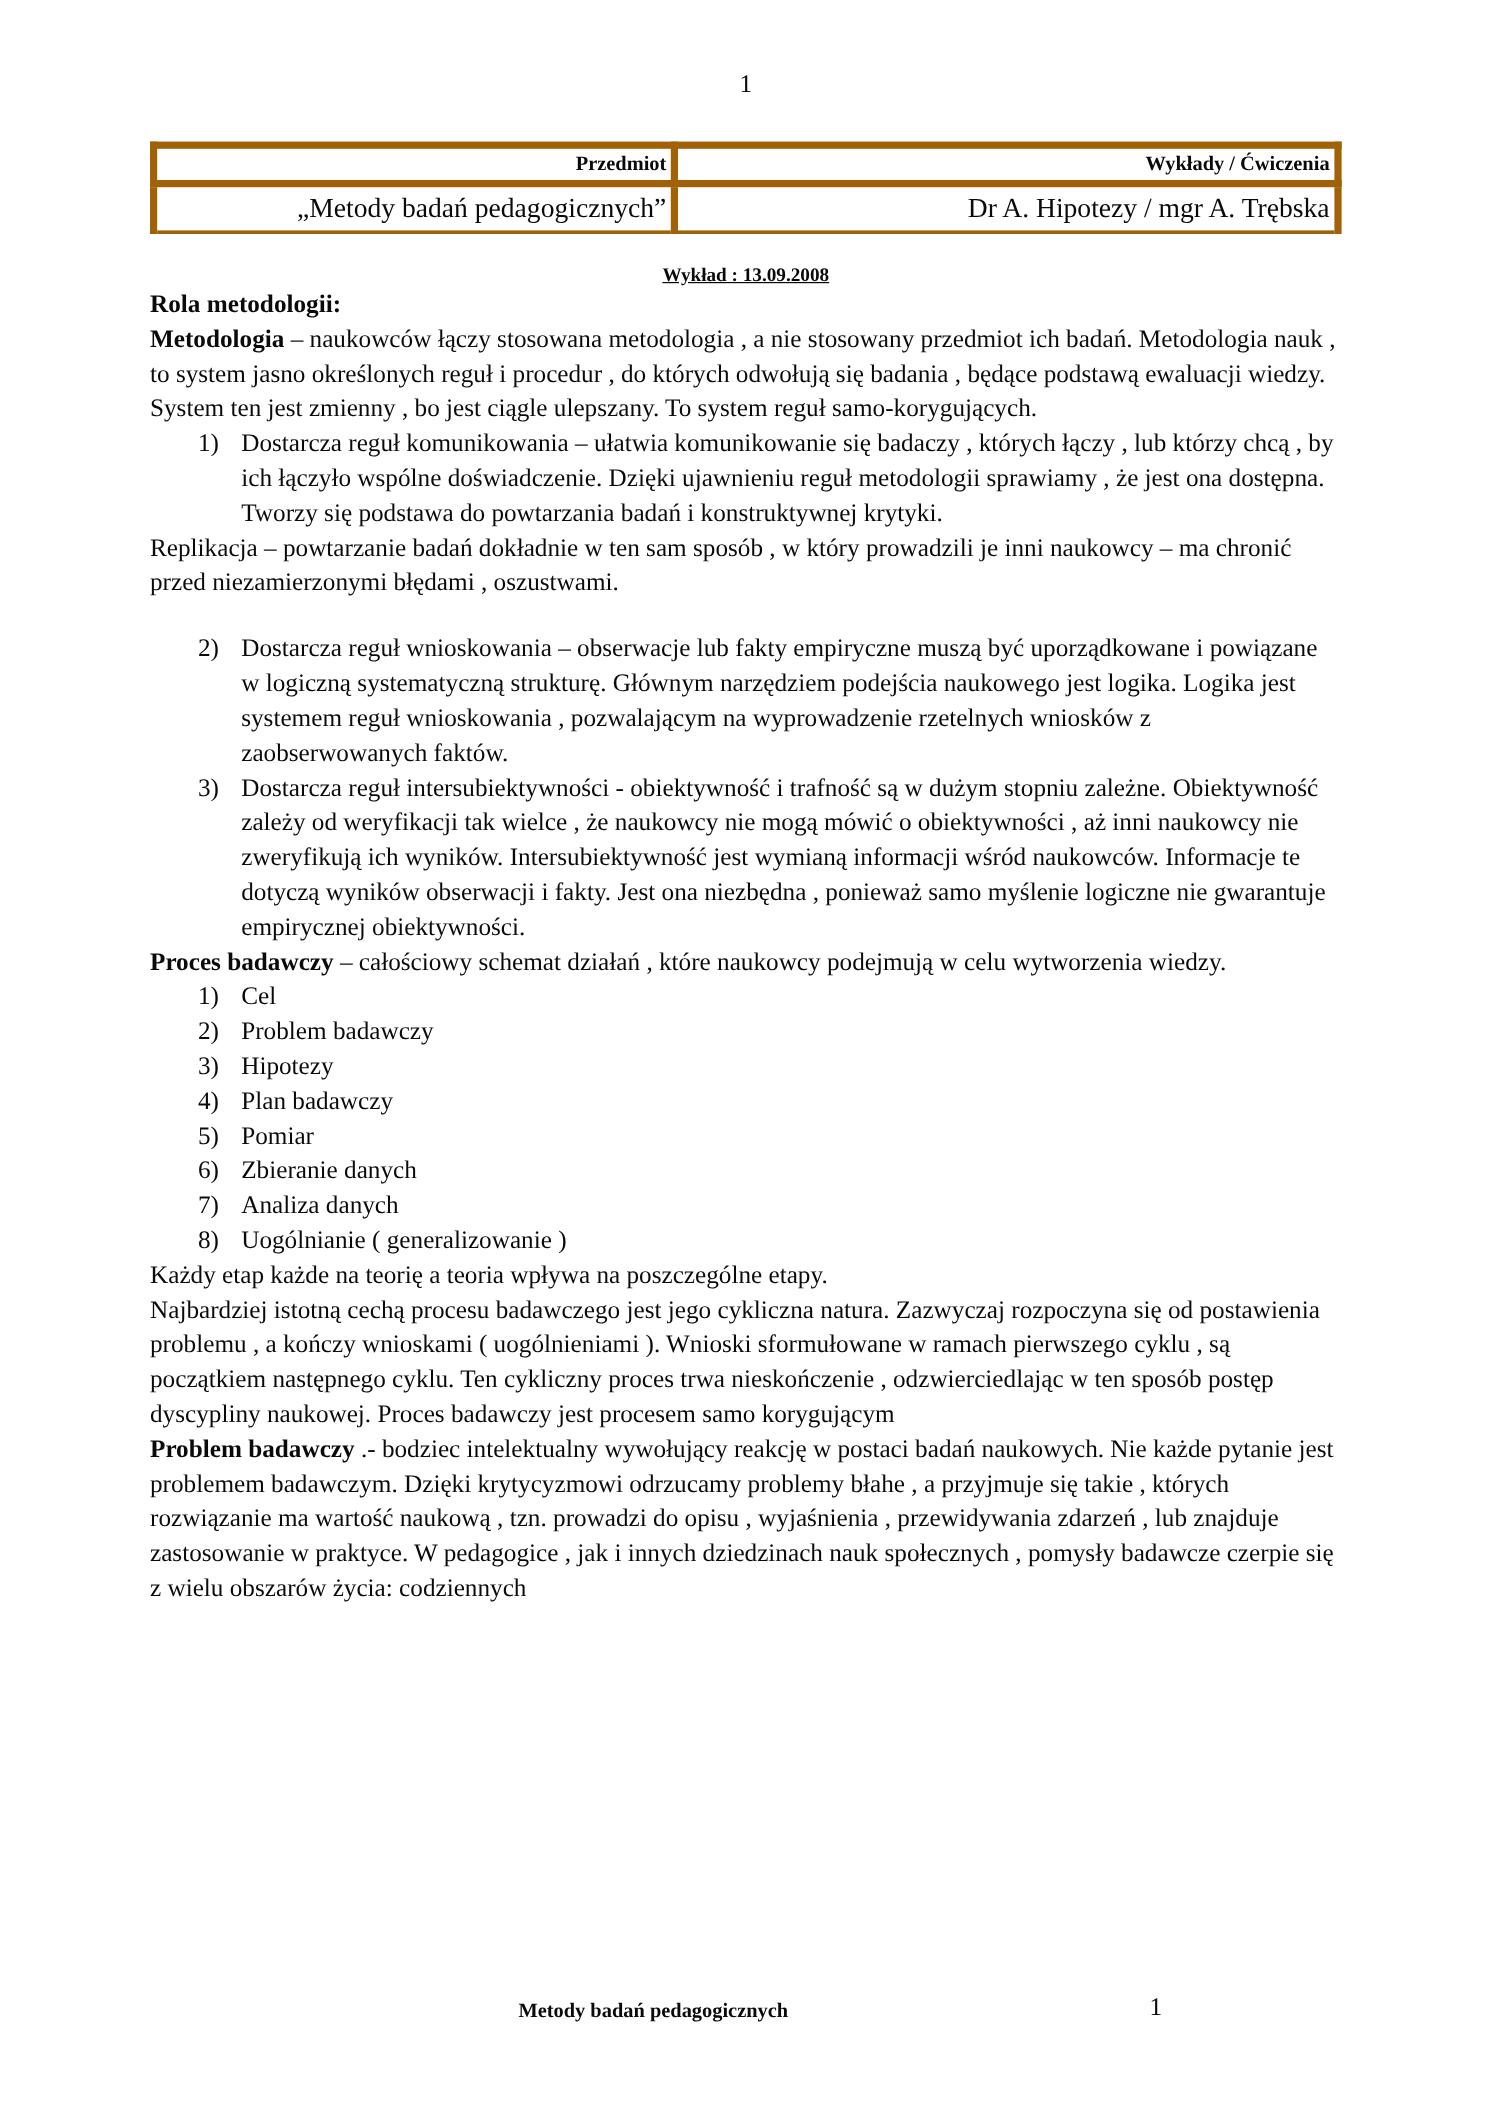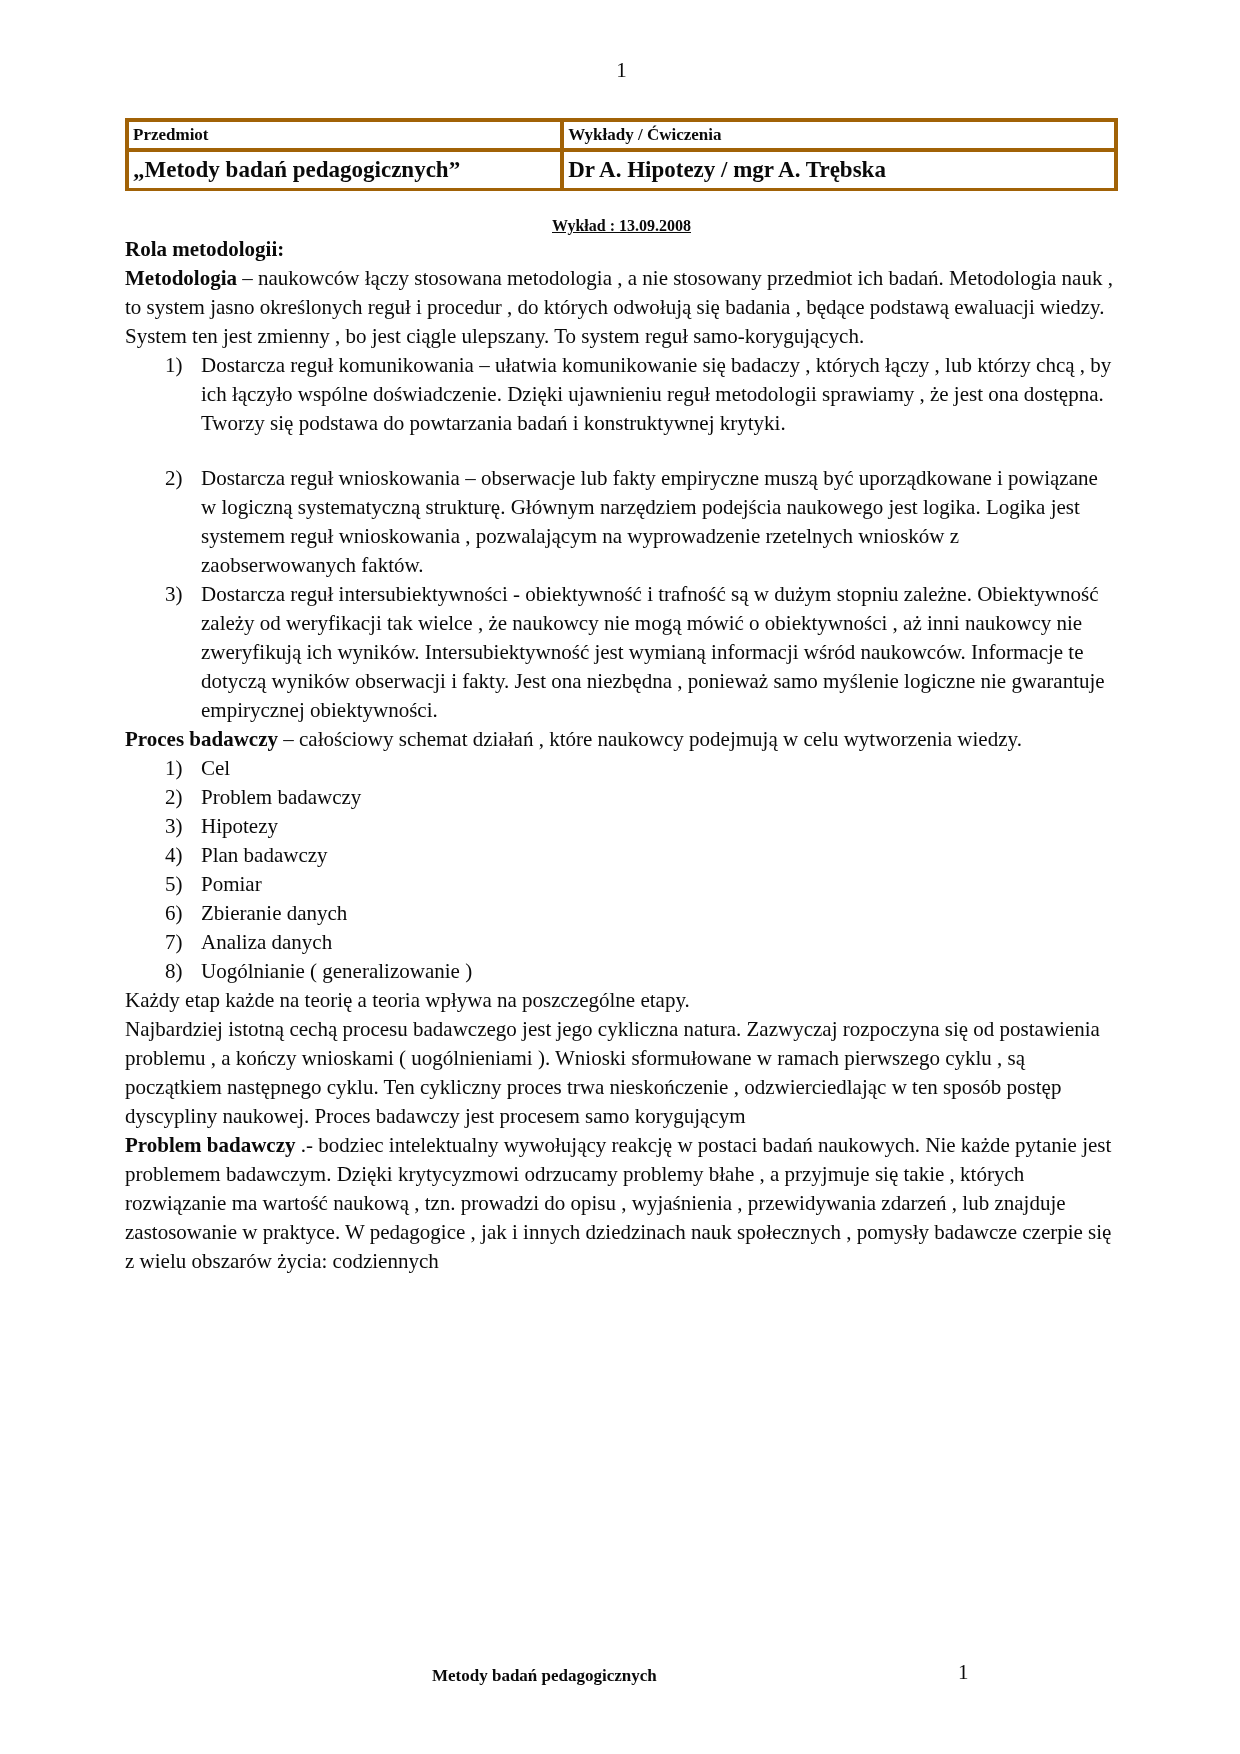--- a/index.html
+++ b/index.html
@@ -8,24 +8,24 @@
     font-family:"Liberation Serif", "DejaVu Serif", serif;
     -webkit-font-smoothing:antialiased;
   }
   .page { position:relative; width:1240px; height:1754px; overflow:hidden; }
   .content { position:absolute; left:125px; top:58px; width:993px; }
 
   .top-num { text-align:center; font-size:21px; line-height:24px; margin:0 0 36px 0; }
 
   table.head-table { width:100%; border-collapse:collapse; table-layout:fixed; }
   table.head-table th, table.head-table td {
-    border:4px solid #a16207; text-align:left; vertical-align:middle; padding:1px 4px;
+    border:6px solid #a16207; text-align:right; vertical-align:middle; padding:1px 4px;
   }
   table.head-table th { font-size:17px; font-weight:bold; height:24px; }
-  table.head-table td { font-size:23px; font-weight:bold; height:34px; border-bottom-width:3px;margin-top:11px; }
+  table.head-table td { font-size:23px; font-weight:normal; height:34px; border-bottom-width:3px;margin-top:11px; }
   col.c1 { width:44%; } col.c2 { width:56%; }
 
   .wyklad {
     margin:26px 0 0 0; font-size:16px; font-weight:bold; text-decoration:underline;text-align:center;
   }
 
   p.body, .li { font-size:21px; line-height:29px; margin:0; }
   p.body b { font-weight:bold; }
 
   .m-para    { margin-top:35px; }
@@ -76,20 +76,21 @@
     <div class="wyklad">Wykład : 13.09.2008</div>
 
     <p class="body m-section"><b>Rola metodologii:</b></p>
 
     <p class="body m-para"><b>Metodologia</b><span> – naukowców łączy stosowana metodologia , a nie stosowany przedmiot ich badań. Metodologia nauk , to system jasno określonych reguł i procedur , do których odwołują się badania , będące podstawą ewaluacji wiedzy. System ten jest zmienny , bo jest ciągle ulepszany. To system reguł samo-korygujących.</span></p>
 
     <div class="li">
       <span class="num">1)</span>
       <span class="txt">Dostarcza reguł komunikowania – ułatwia komunikowanie się badaczy , których łączy , lub którzy chcą , by ich łączyło wspólne doświadczenie. Dzięki ujawnieniu reguł metodologii sprawiamy , że jest ona dostępna. Tworzy się podstawa do powtarzania badań i konstruktywnej krytyki.</span>
     </div>
+    <p class="body indent40">Replikacja – powtarzanie badań dokładnie w ten sam sposób , w który prowadzili je inni naukowcy – ma chronić przed niezamierzonymi błędami , oszustwami.</p>
 
     <div class="li m-blank">
       <span class="num">2)</span>
       <span class="txt">Dostarcza reguł wnioskowania – obserwacje lub fakty empiryczne muszą być uporządkowane i powiązane w logiczną systematyczną strukturę. Głównym narzędziem podejścia naukowego jest logika. Logika jest systemem reguł wnioskowania , pozwalającym na wyprowadzenie rzetelnych wniosków z zaobserwowanych faktów.</span>
     </div>
     <div class="li">
       <span class="num">3)</span>
       <span class="txt">Dostarcza reguł intersubiektywności -  obiektywność i trafność są w dużym stopniu zależne. Obiektywność zależy od weryfikacji tak wielce , że naukowcy nie mogą mówić o obiektywności , aż inni naukowcy nie zweryfikują ich wyników. Intersubiektywność jest wymianą informacji wśród naukowców. Informacje te dotyczą wyników obserwacji i fakty. Jest ona niezbędna , ponieważ samo myślenie logiczne nie gwarantuje empirycznej obiektywności.</span>
     </div>
 

